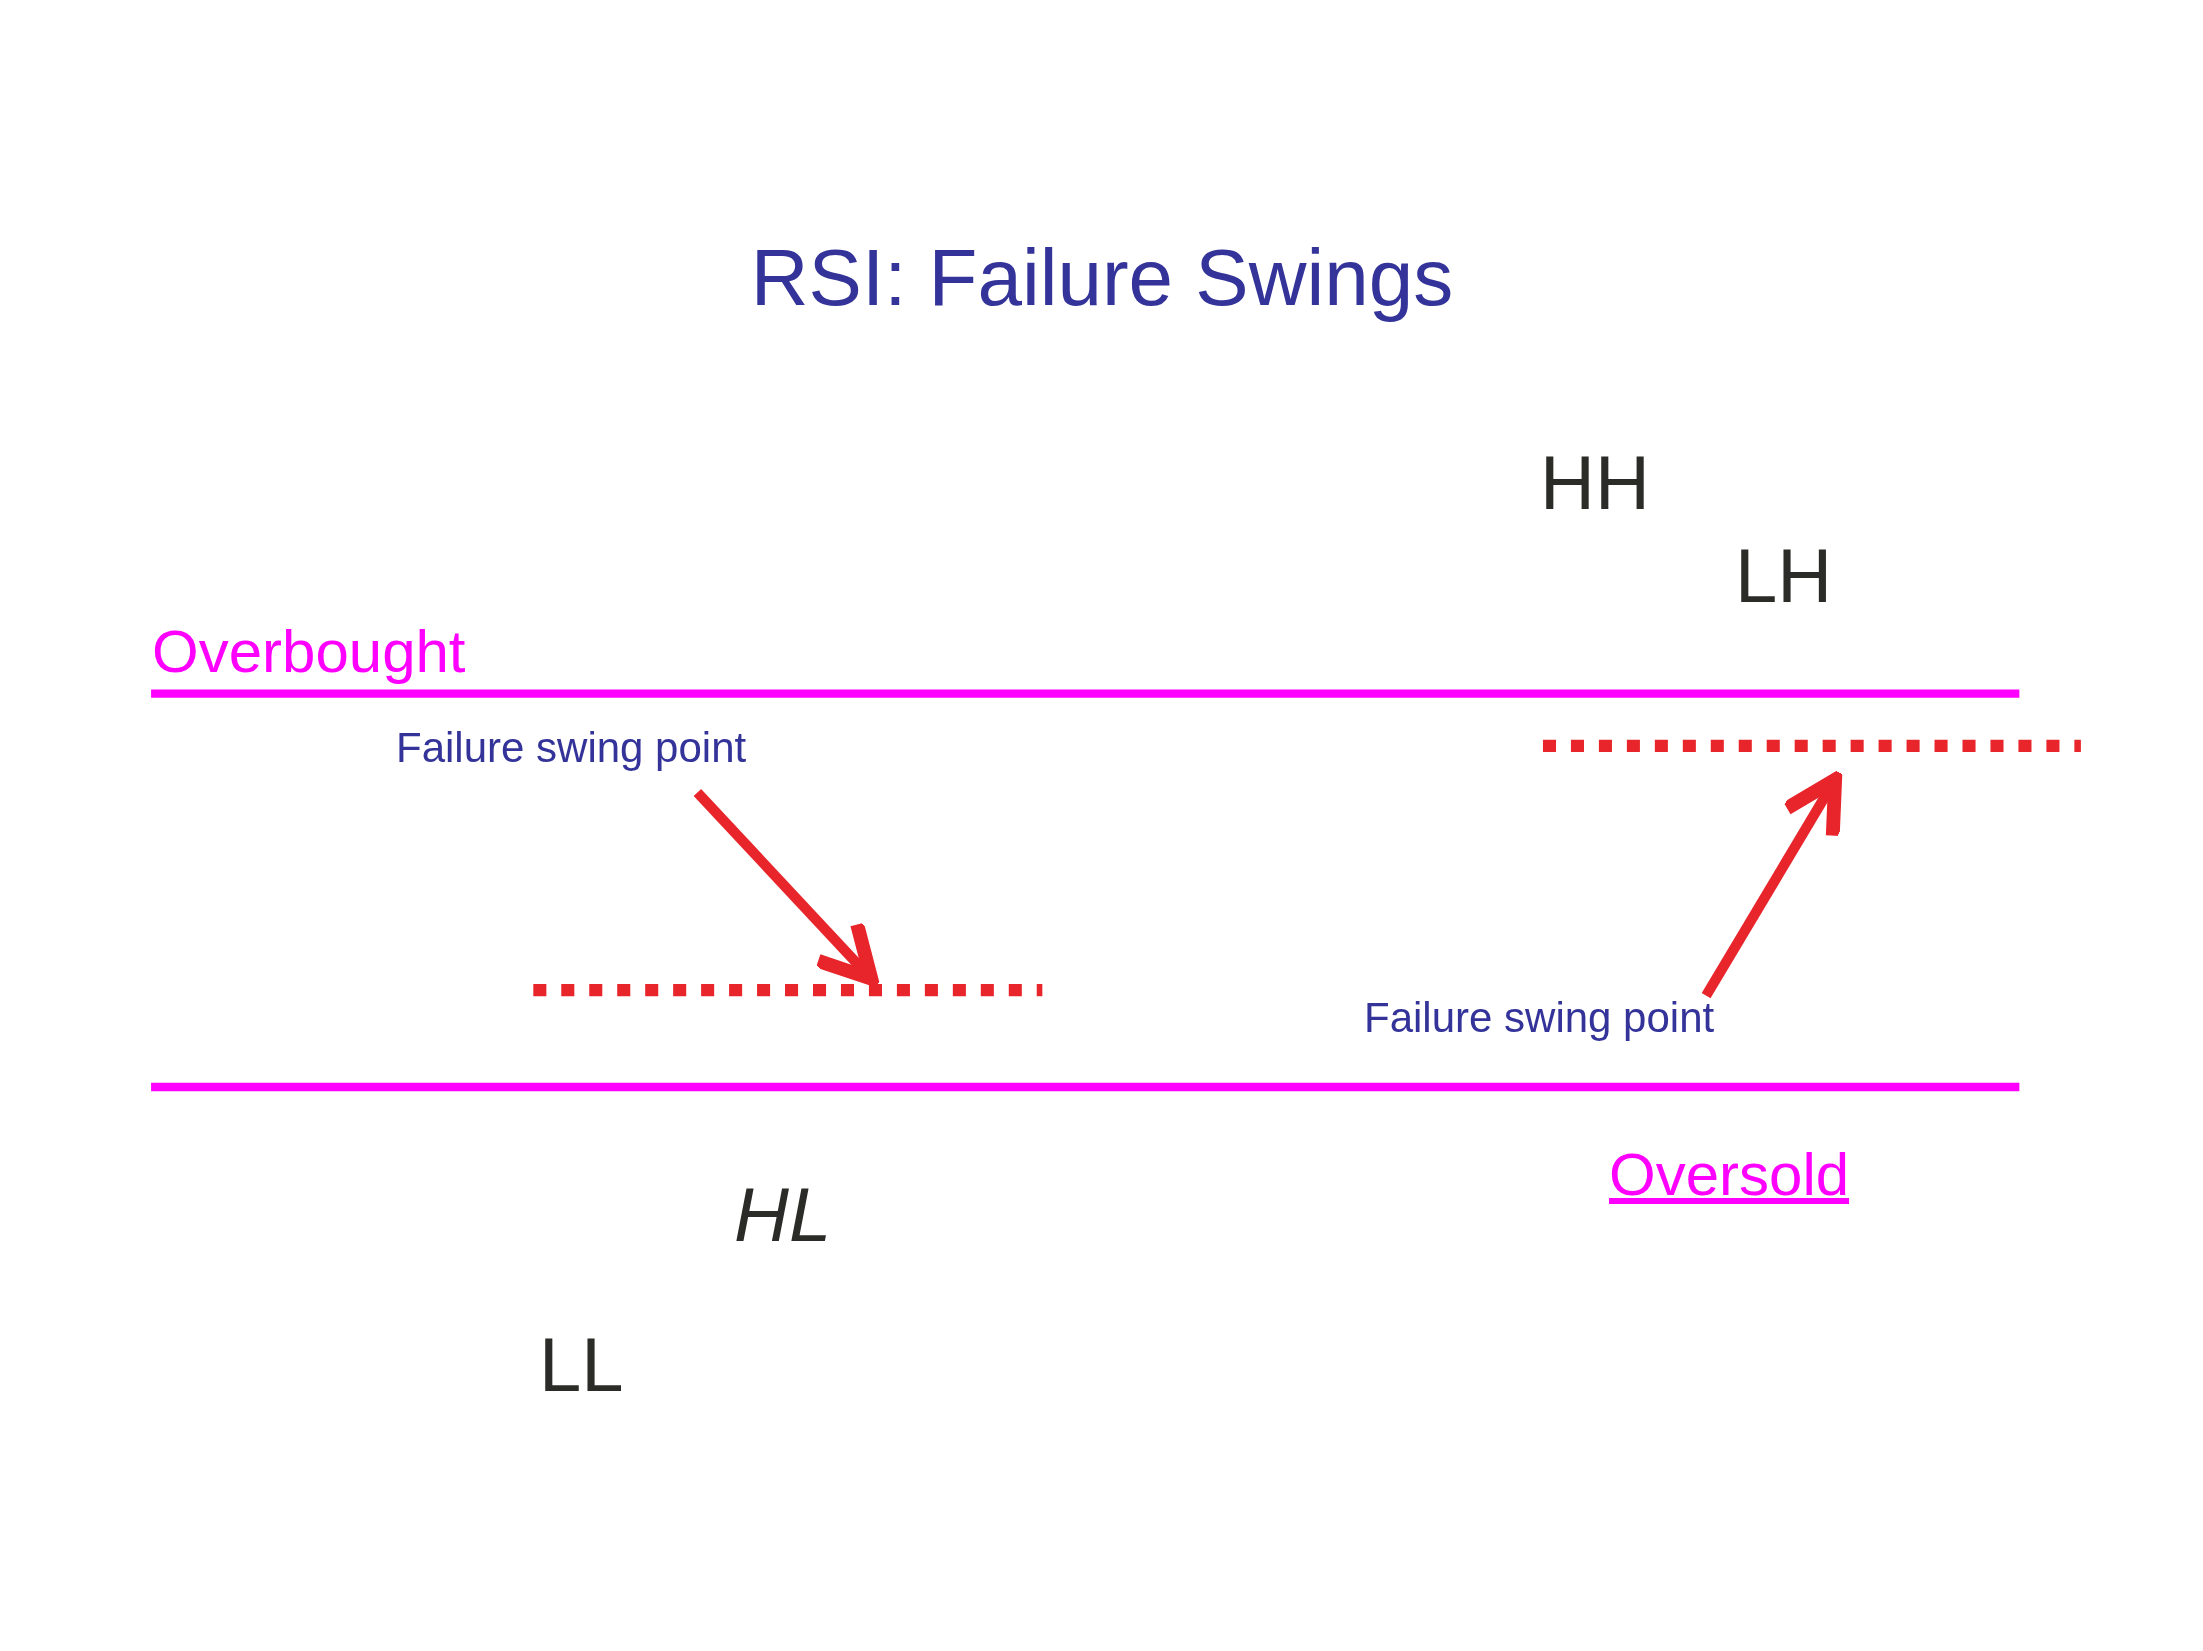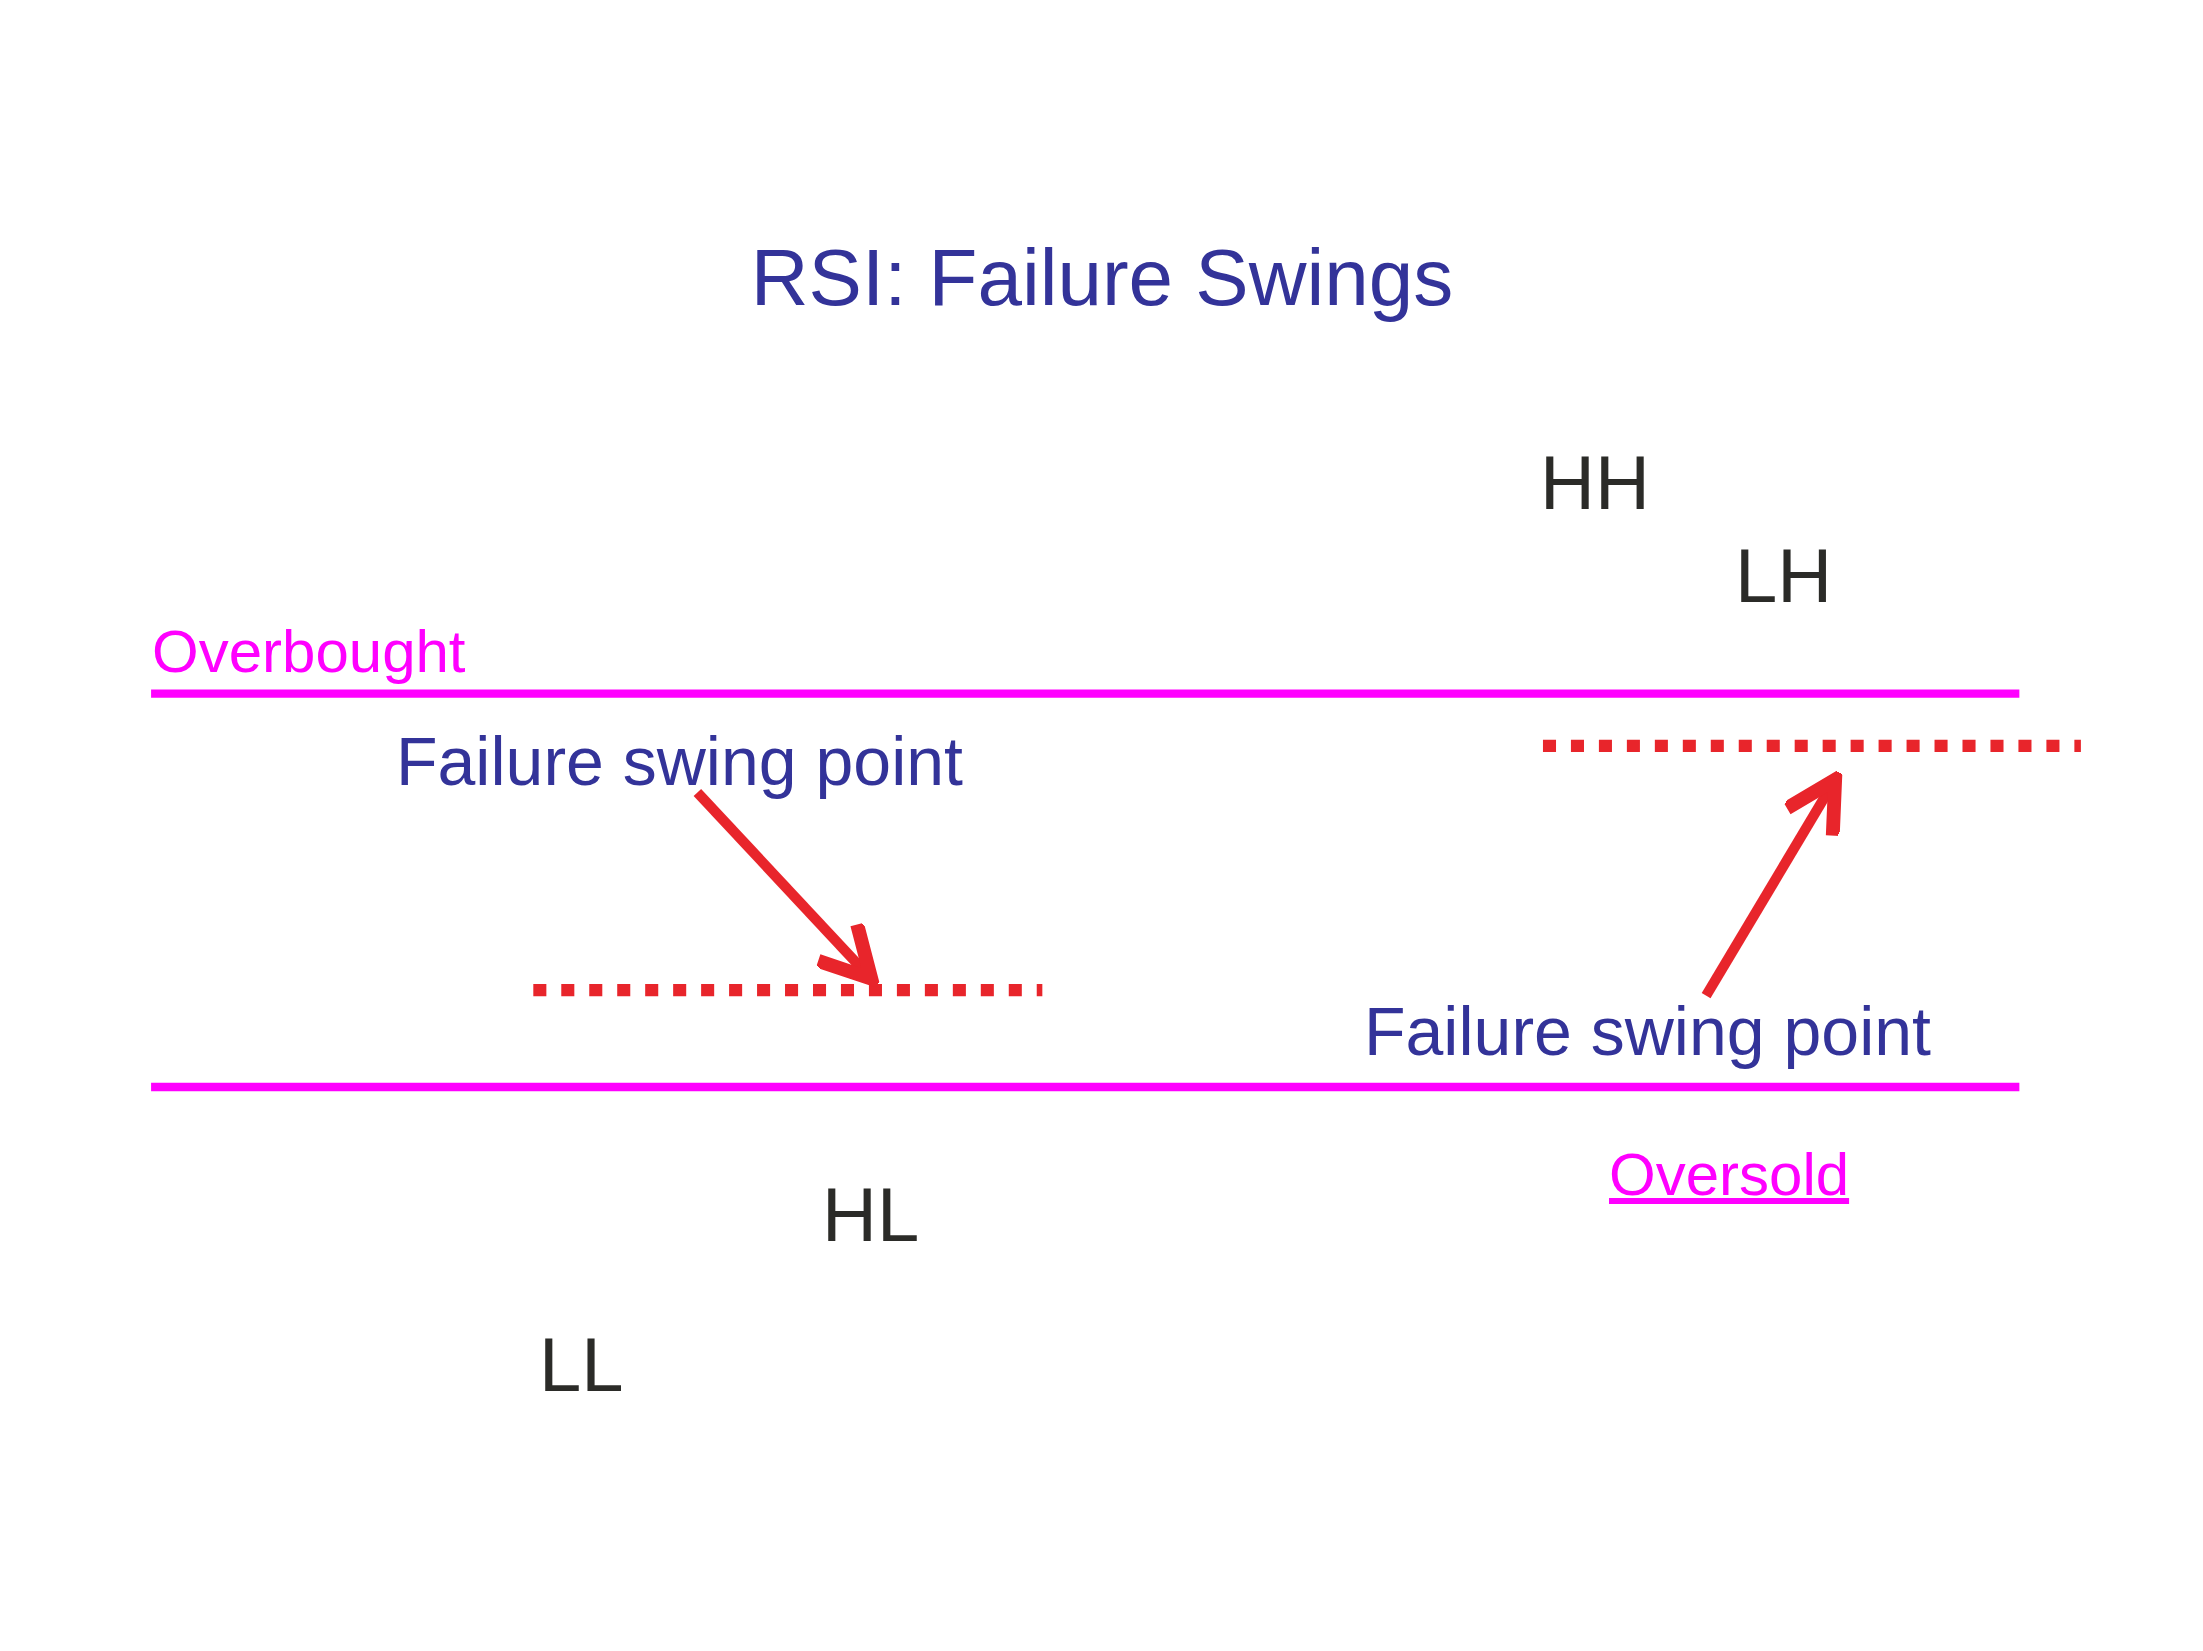--- a/index.html
+++ b/index.html
@@ -55,40 +55,40 @@
     top: 622px;
   }
   #label-oversold {
     left: 1609px;
     top: 1145px;
     text-decoration: underline;
   }
 
   
   .annotation {
-    font-size: 68px;
+    font-size: 42px;
     color: #333399;
   }
   #annotation-left {
     left: 396px;
     top: 727px;
   }
   #annotation-right {
     left: 1364px;
     top: 997px;
   }
 
   
   .marker {
     font-size: 76px;
     color: #2b2b28;
   }
   #marker-hh { left: 1540px; top: 445px; }
   #marker-lh { left: 1699px; top: 538px; margin-left: 36px; }
-  #marker-hl { left: 822px;  top: 1177px; }
+  #marker-hl { left: 734px;  top: 1177px; font-style: italic; }
   #marker-ll { left: 539px;  top: 1327px; }
 </style>
 </head>
 <body>
 
 <div id="slide">
 
   <svg id="slide-svg" viewBox="0 0 2364 1772">
     <defs>
       <marker id="arrowhead-red" markerWidth="6" markerHeight="6" refX="4.6" refY="3" orient="auto" markerUnits="strokeWidth">

